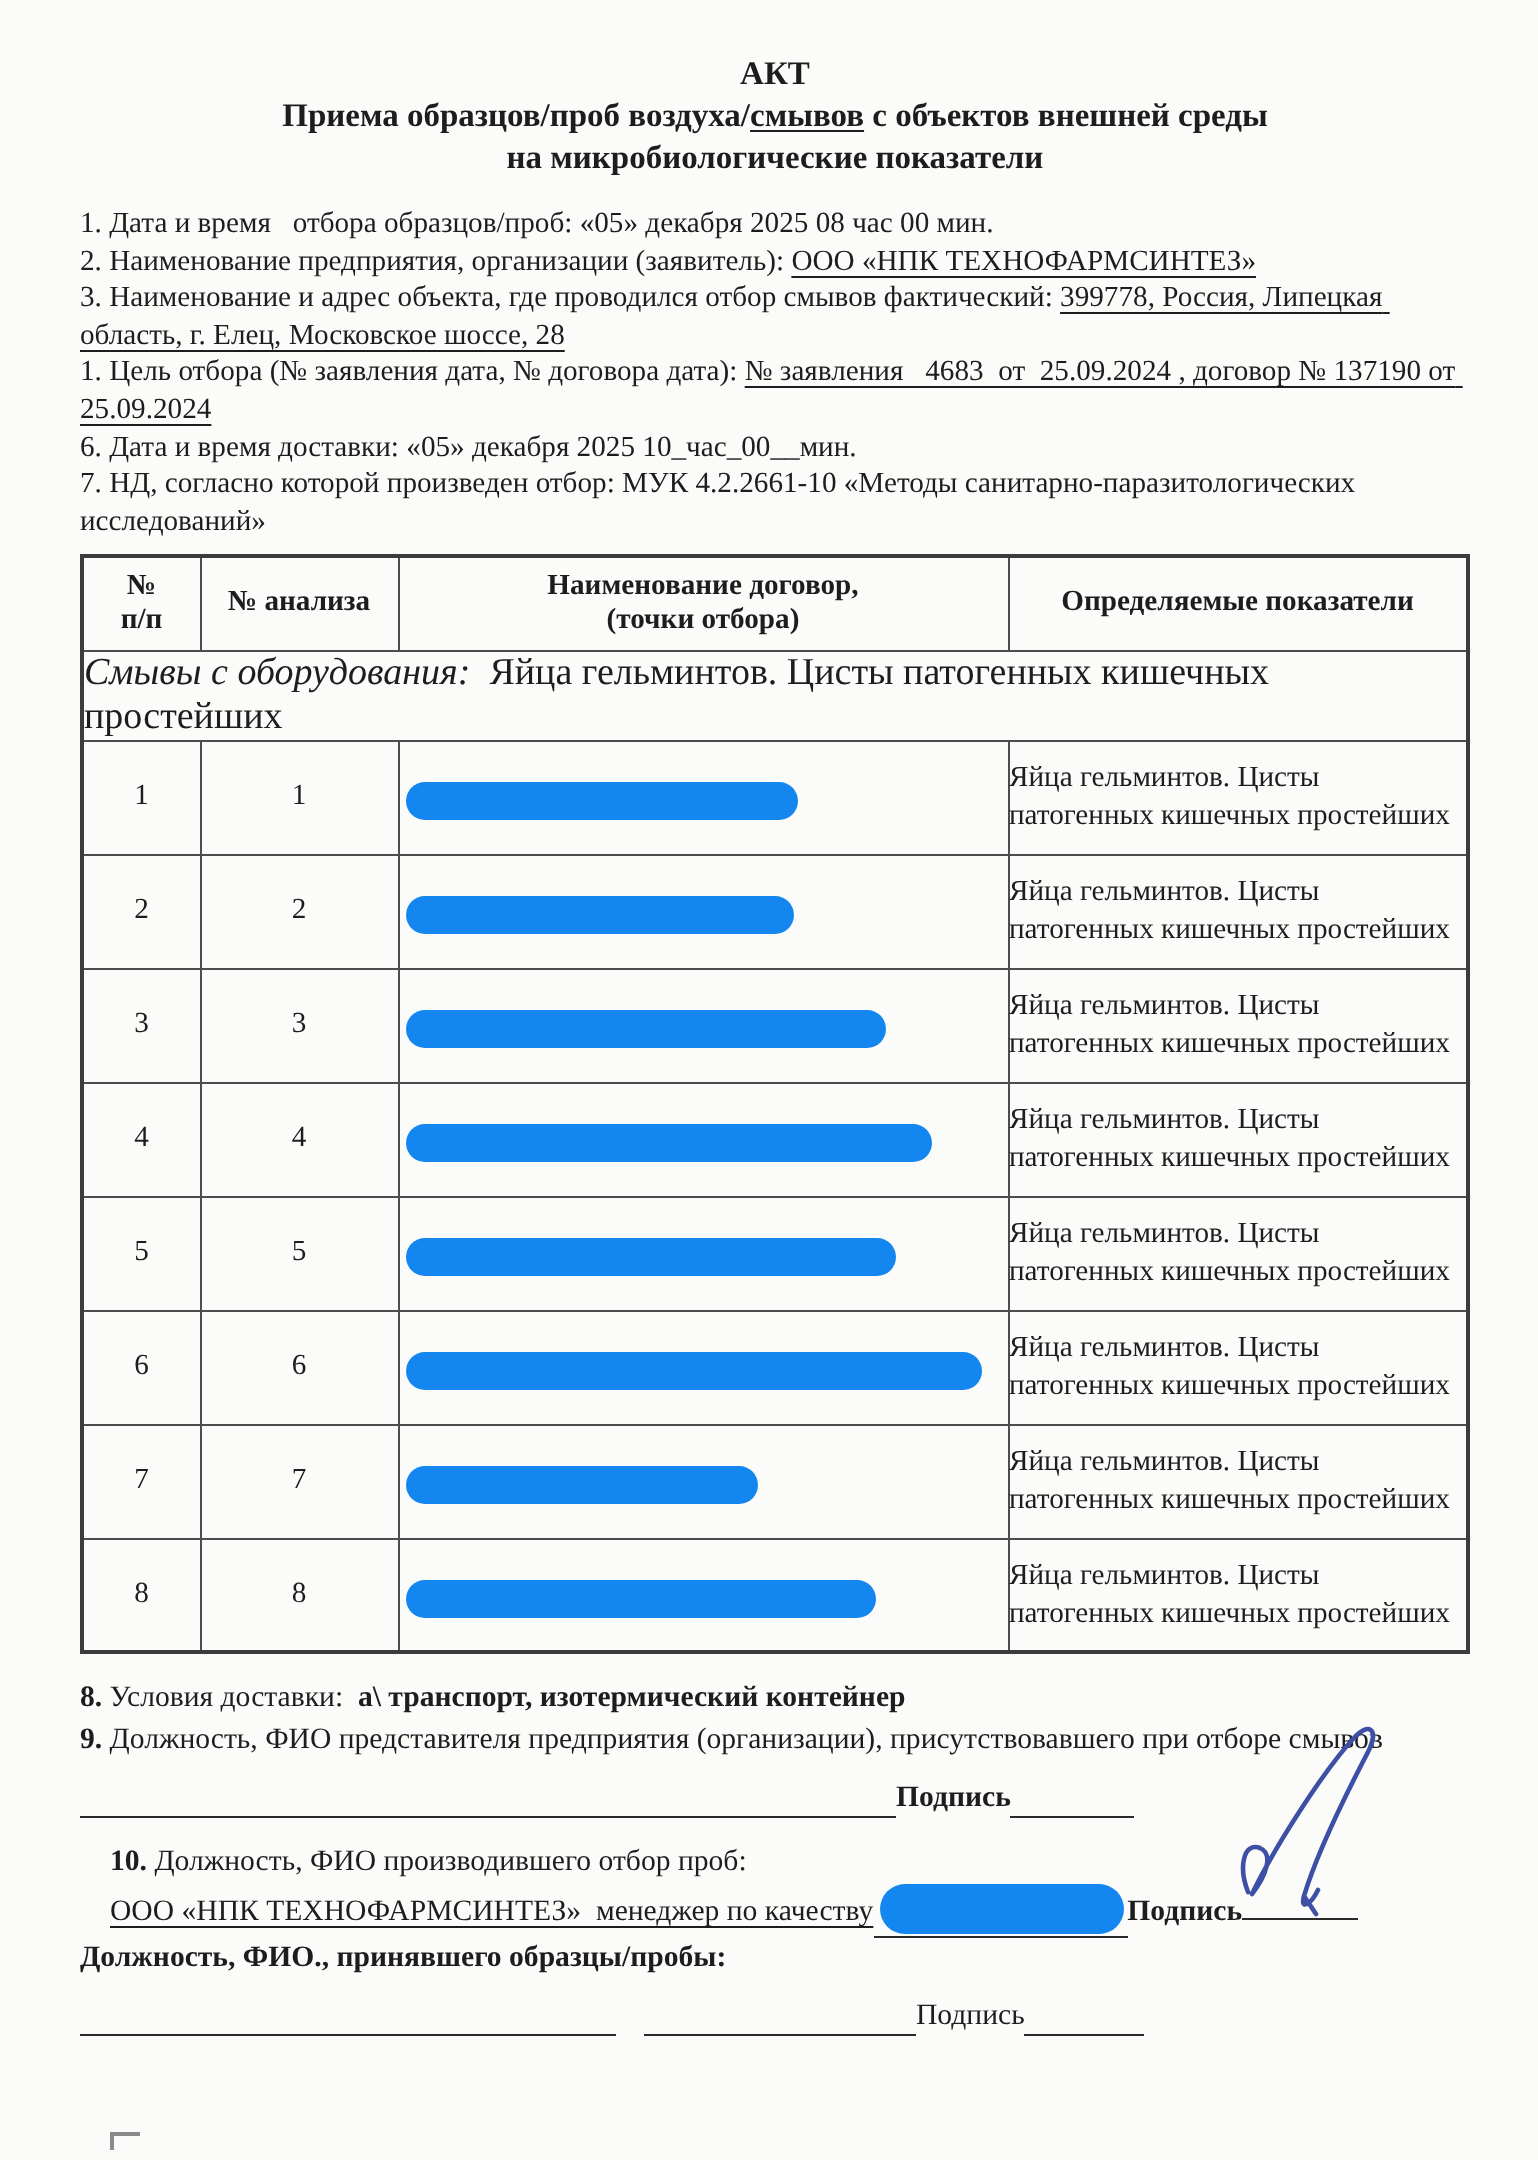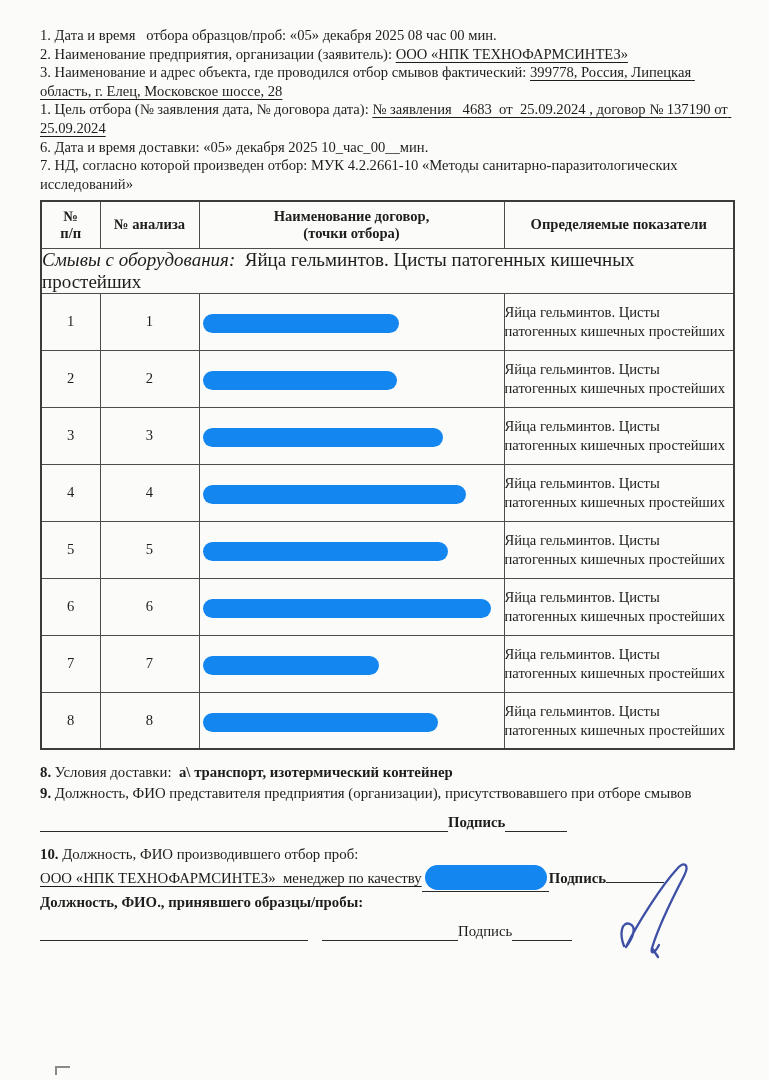--- a/index.html
+++ b/index.html
@@ -52,21 +52,21 @@
   
   .footer { margin-top:13px; font-size:14.8px; line-height:19px;font-family:Liberation Serif, serif; }
   .b { font-weight:bold; }
   .sb { font-weight:600; }
   .pre { white-space:pre-wrap; }
   .signrow { display:flex; align-items:flex-end; height:20px; margin-top:9px; }
   .uline { border-bottom:1.4px solid #2a2a2a; height:14px; display:inline-block; }
   .w408 { width:408px; } .w62 { width:62px; } .w58 { width:58px; }
   .w268 { width:268px; } .w136 { width:136px; margin-left:14px; } .w60 { width:60px; }
   .s9 { margin-top:2px; }
-  .s10-block { margin-top:13px; }
+  .s10-block { margin-top:13px;margin-left:15px; }
   .org-line { margin-top:1px; white-space:nowrap; }
   .org-u { text-decoration:underline; text-underline-offset:3px; white-space:pre-wrap; }
   .pill-holder { display:inline-block; border-bottom:1.4px solid #2a2a2a; padding:0 2px 1px 3px; }
   .pill {
     display:inline-block;
     height:25px; border-radius:13px;
     background:var(--redaction-blue,#1386F0);
     vertical-align:-7px;
   }
   .s11-block { margin-top:1px; }
@@ -75,20 +75,25 @@
     position:absolute; left:55px; top:1066px;
     width:15px; height:9px;
     border-left:2px solid #8a8a8a; border-top:2px solid #8a8a8a;
   }
 </style>
 </head>
 <body>
 
 <div class="page">
 
+  <div class="title-block">
+    <div class="title-line">АКТ</div>
+    <div class="title-line"><span>Приема образцов/проб воздуха/</span><span class="u-inline">смывов</span><span> с объектов внешней среды</span></div>
+    <div class="title-line">на микробиологические показатели</div>
+  </div>
 
   <div class="items">
     <div class="item"><span>1. Дата и время   отбора образцов/проб: </span><span>«05» декабря 2025 08 час 00 мин.</span></div>
     <div class="item"><span>2. Наименование предприятия, организации (заявитель): </span><span class="val-u">ООО «НПК ТЕХНОФАРМСИНТЕЗ»</span></div>
     <div class="item"><span>3. Наименование и адрес объекта, где проводился отбор смывов фактический: </span><span class="val-u">399778, Россия, Липецкая область, г. Елец, Московское шоссе, 28</span></div>
     <div class="item"><span>1. Цель отбора (№ заявления дата, № договора дата): </span><span class="val-u">№ заявления   4683  от  25.09.2024 , договор № 137190 от 25.09.2024</span></div>
     <div class="item"><span>6. Дата и время доставки: </span><span>«05» декабря 2025 10_час_00__мин.</span></div>
     <div class="item">7. НД, согласно которой произведен отбор: МУК 4.2.2661-10 «Методы санитарно-паразитологических исследований»</div>
   </div>
 

